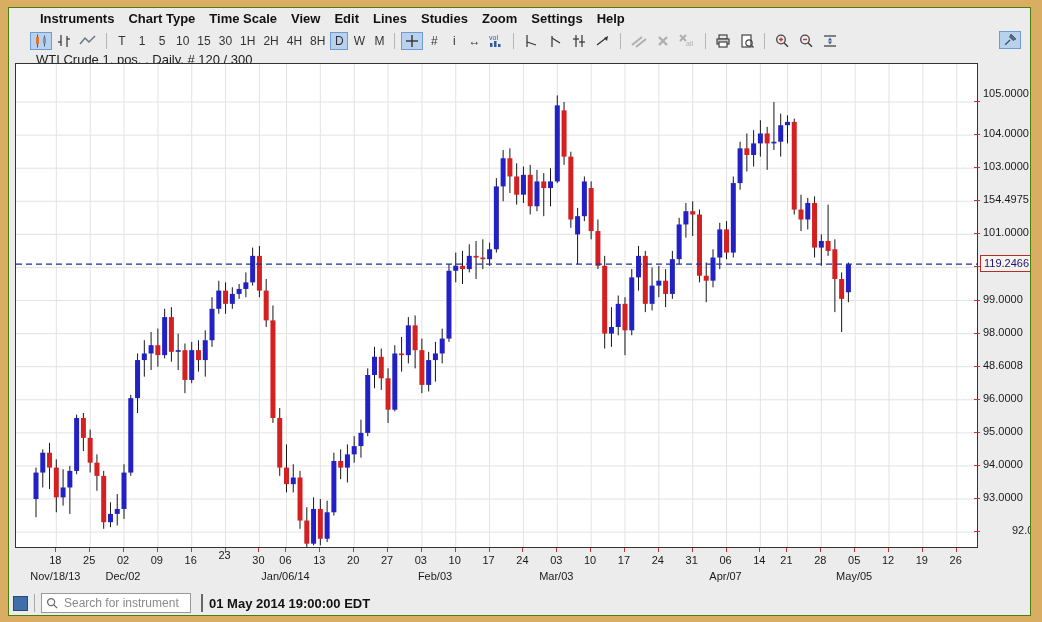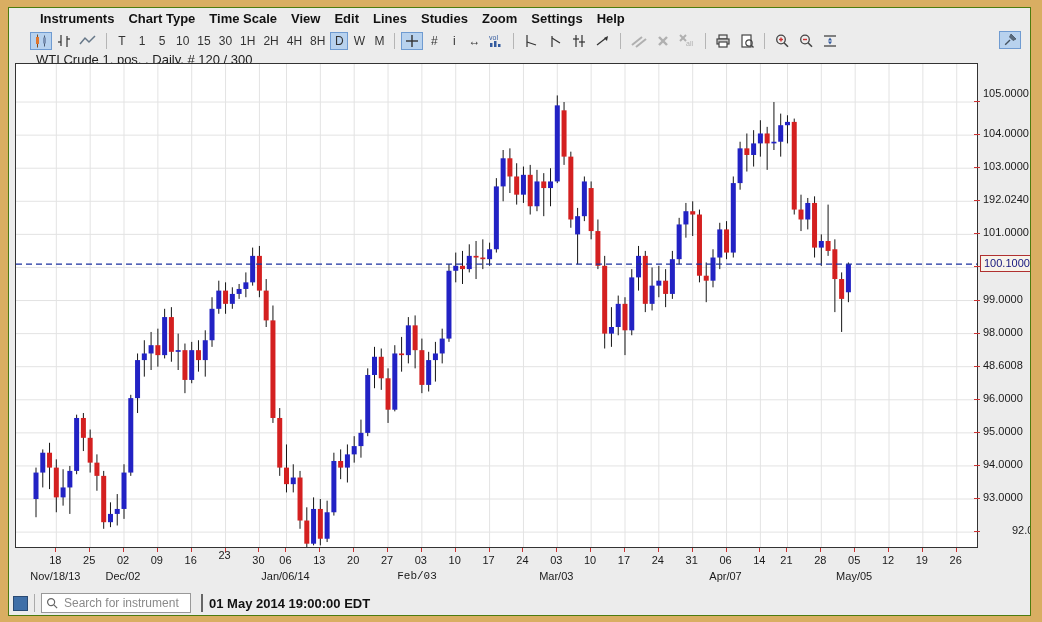--- a/index.html
+++ b/index.html
@@ -495,21 +495,21 @@
           </svg>
       </div>
       <div id="yaxis">
           <div class="ytick" style="left: 965px; top: 38.0445px;"></div>
           <div class="ylab" style="left: 974px; top: 24px;">105.0000</div>
           <div class="ytick" style="left: 965px; top: 71.1267px;"></div>
           <div class="ylab" style="left: 974px; top: 64.1267px;">104.0000</div>
           <div class="ytick" style="left: 965px; top: 104.209px;"></div>
           <div class="ylab" style="left: 974px; top: 97.2089px;">103.0000</div>
           <div class="ytick" style="left: 965px; top: 137.291px;"></div>
-          <div class="ylab" style="left: 974px; top: 130.291px;">192.0240</div>
+          <div class="ylab" style="left: 974px; top: 130.291px;">154.4975</div>
           <div class="ytick" style="left: 965px; top: 170.373px;"></div>
           <div class="ylab" style="left: 974px; top: 163.373px;">101.0000</div>
           <div class="ytick" style="left: 965px; top: 203.455px;"></div>
           <div class="ylab" style="left: 974px; top: 196.455px;">100.0000</div>
           <div class="ytick" style="left: 965px; top: 236.538px;"></div>
           <div class="ylab" style="left: 974px; top: 229.538px;">99.0000</div>
           <div class="ytick" style="left: 965px; top: 269.62px;"></div>
           <div class="ylab" style="left: 974px; top: 262.62px;">98.0000</div>
           <div class="ytick" style="left: 965px; top: 302.702px;"></div>
           <div class="ylab" style="left: 974px; top: 295.702px;">48.6008</div>
@@ -545,21 +545,21 @@
           <div class="xday" style="left: 263.49px; top: 491px;">06</div>
           <div class="xmonth" style="left: 246.49px; top: 507px;">Jan/06/14</div>
           <div class="xtick" style="left: 310.34px; top: 485px;"></div>
           <div class="xday" style="left: 297.34px; top: 491px;">13</div>
           <div class="xtick" style="left: 344.19px; top: 485px;"></div>
           <div class="xday" style="left: 331.19px; top: 491px;">20</div>
           <div class="xtick" style="left: 378.04px; top: 485px;"></div>
           <div class="xday" style="left: 365.04px; top: 491px;">27</div>
           <div class="xtick" style="left: 411.89px; top: 485px;"></div>
           <div class="xday" style="left: 398.89px; top: 491px;">03</div>
-          <div class="xmonth" style="left: 378px; top: 507px; font-family: Liberation Mono, monospace;">Feb/03</div>
+          <div class="xmonth" style="left: 396px; top: 507px;">Feb/03</div>
           <div class="xtick" style="left: 445.74px; top: 485px;"></div>
           <div class="xday" style="left: 432.74px; top: 491px;">10</div>
           <div class="xtick" style="left: 479.59px; top: 485px;"></div>
           <div class="xday" style="left: 466.59px; top: 491px;">17</div>
           <div class="xtick" style="left: 513.44px; top: 485px;"></div>
           <div class="xday" style="left: 500.44px; top: 491px;">24</div>
           <div class="xtick" style="left: 547.29px; top: 485px;"></div>
           <div class="xday" style="left: 534.29px; top: 491px;">03</div>
           <div class="xmonth" style="left: 517.29px; top: 507px;">Mar/03</div>
           <div class="xtick" style="left: 581.14px; top: 485px;"></div>
@@ -582,21 +582,21 @@
           <div class="xtick" style="left: 845.17px; top: 485px;"></div>
           <div class="xday" style="left: 832.17px; top: 491px;">05</div>
           <div class="xmonth" style="left: 815.17px; top: 507px;">May/05</div>
           <div class="xtick" style="left: 879.02px; top: 485px;"></div>
           <div class="xday" style="left: 866.02px; top: 491px;">12</div>
           <div class="xtick" style="left: 912.87px; top: 485px;"></div>
           <div class="xday" style="left: 899.87px; top: 491px;">19</div>
           <div class="xtick" style="left: 946.72px; top: 485px;"></div>
           <div class="xday" style="left: 933.72px; top: 491px;">26</div>
         </div>
-      <div class="lastprice" id="lastprice" style="left: 971px; top: 192.147px;">100.1000</div>
+      <div class="lastprice" id="lastprice" style="left: 971px; top: 192.147px;">119.2466</div>
     </div>
 
     <div class="statusbar">
       <div class="bluesq"></div>
       <div class="ssep"></div>
       <div class="searchbox">
         <svg width="13" height="13" viewBox="0 0 14 14" style="flex:none;margin-right:3px;">
           <circle cx="5.5" cy="5.5" r="3.8" fill="none" stroke="#666" stroke-width="1.3"></circle>
           <line x1="8.5" y1="8.5" x2="12" y2="12" stroke="#666" stroke-width="1.3"></line>
         </svg>

